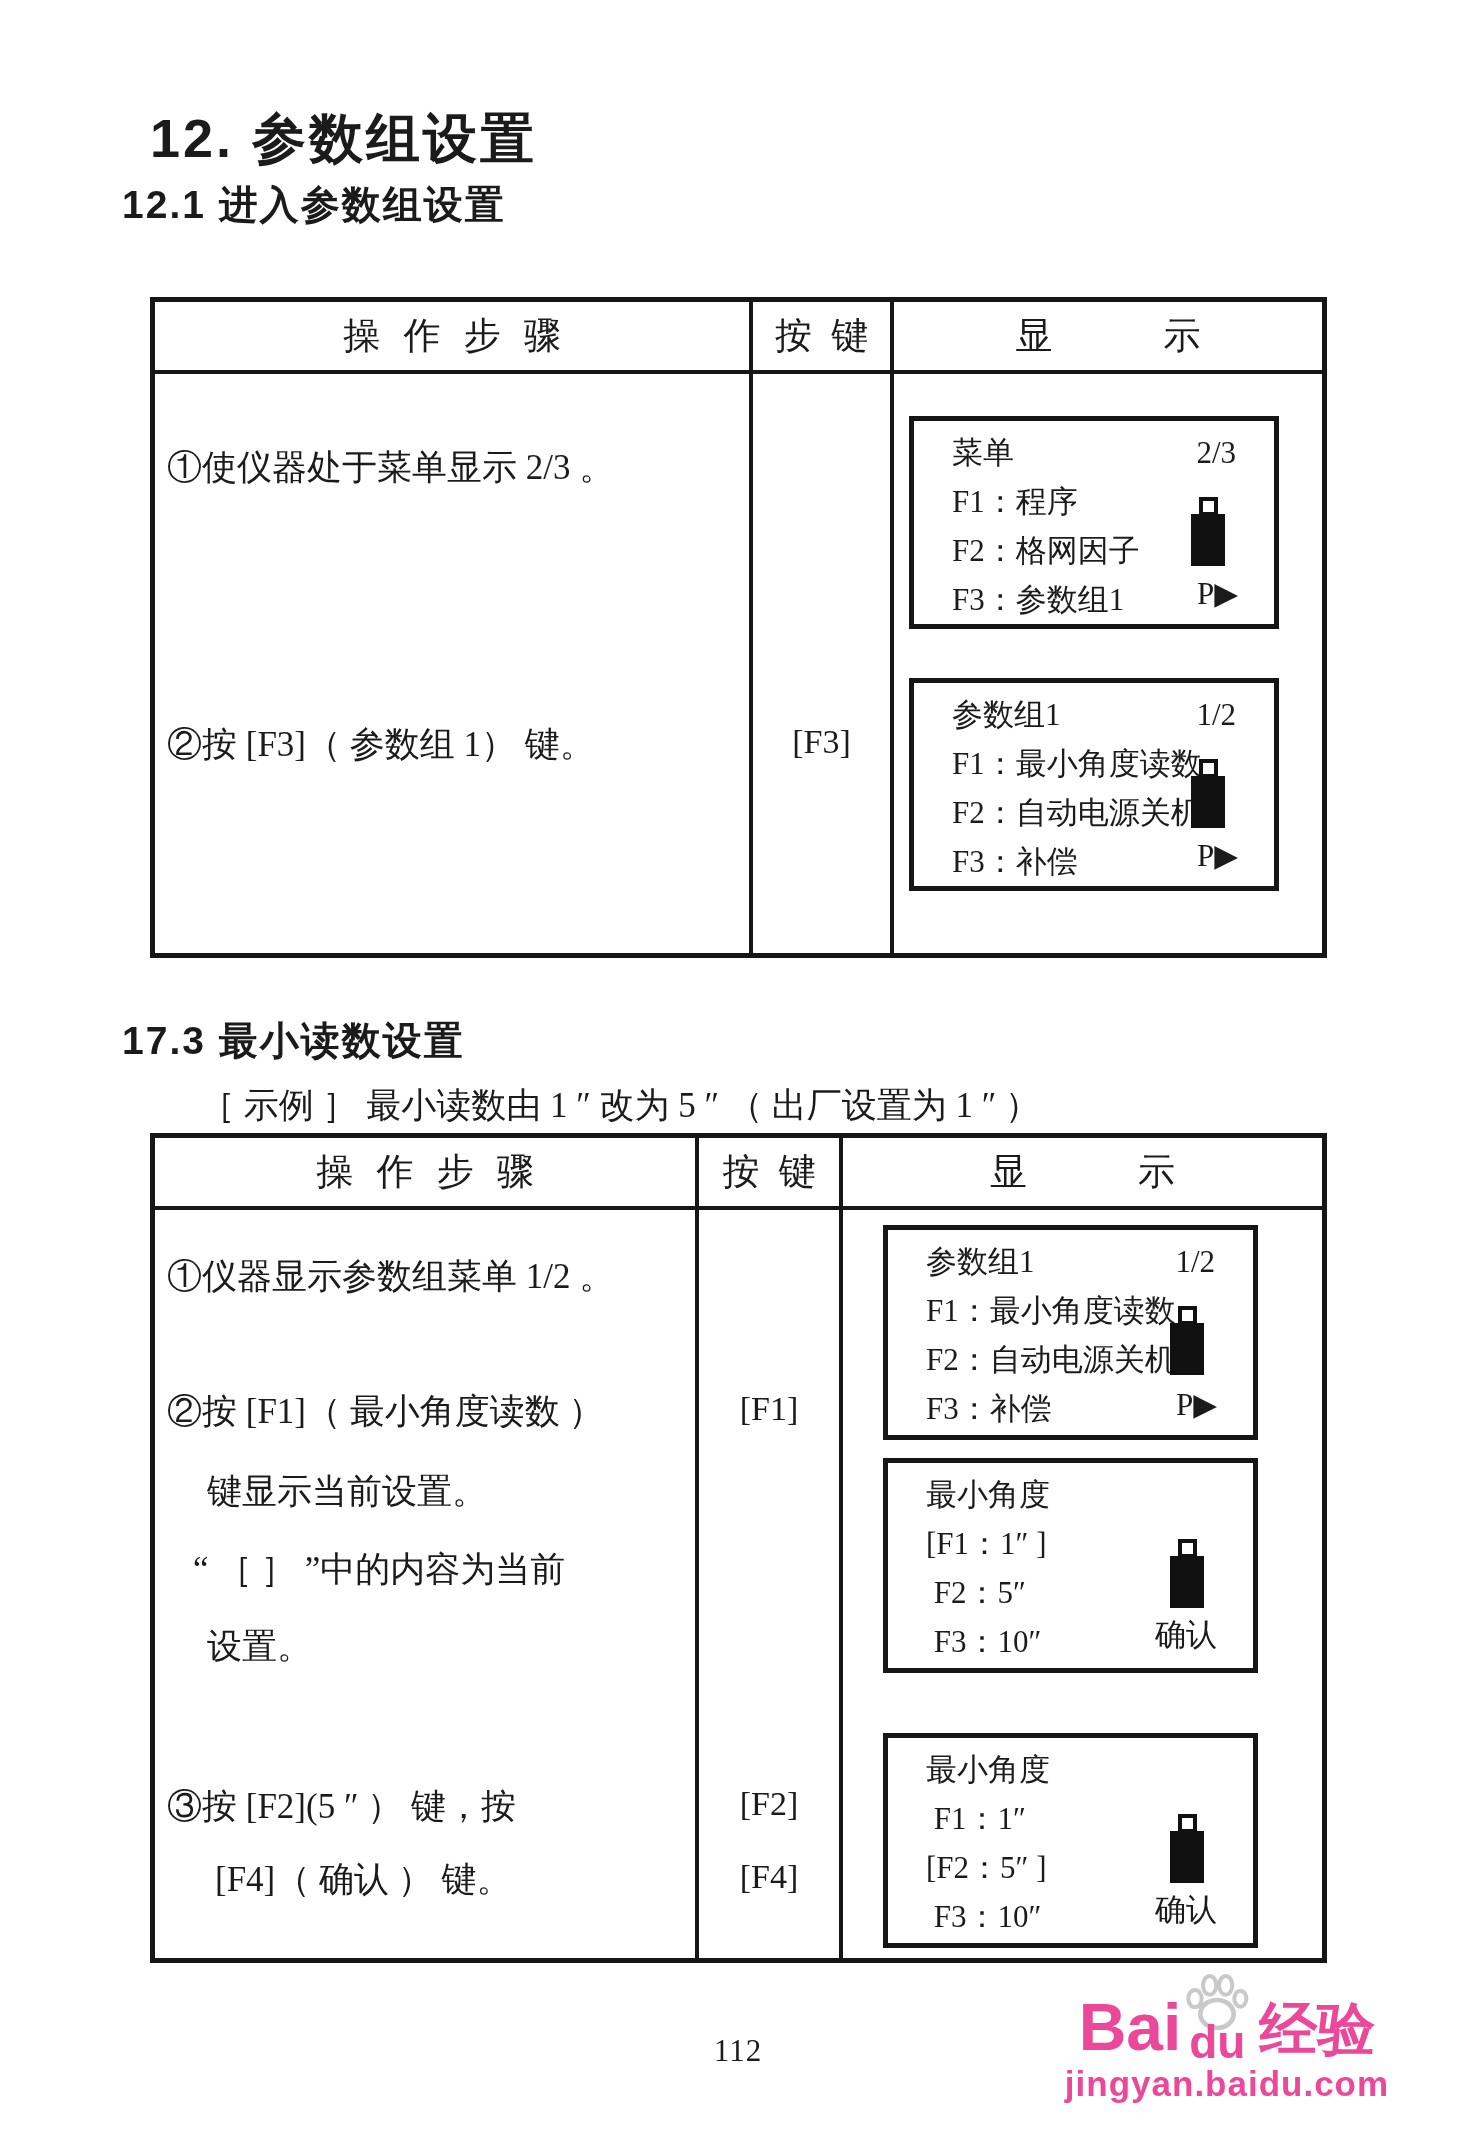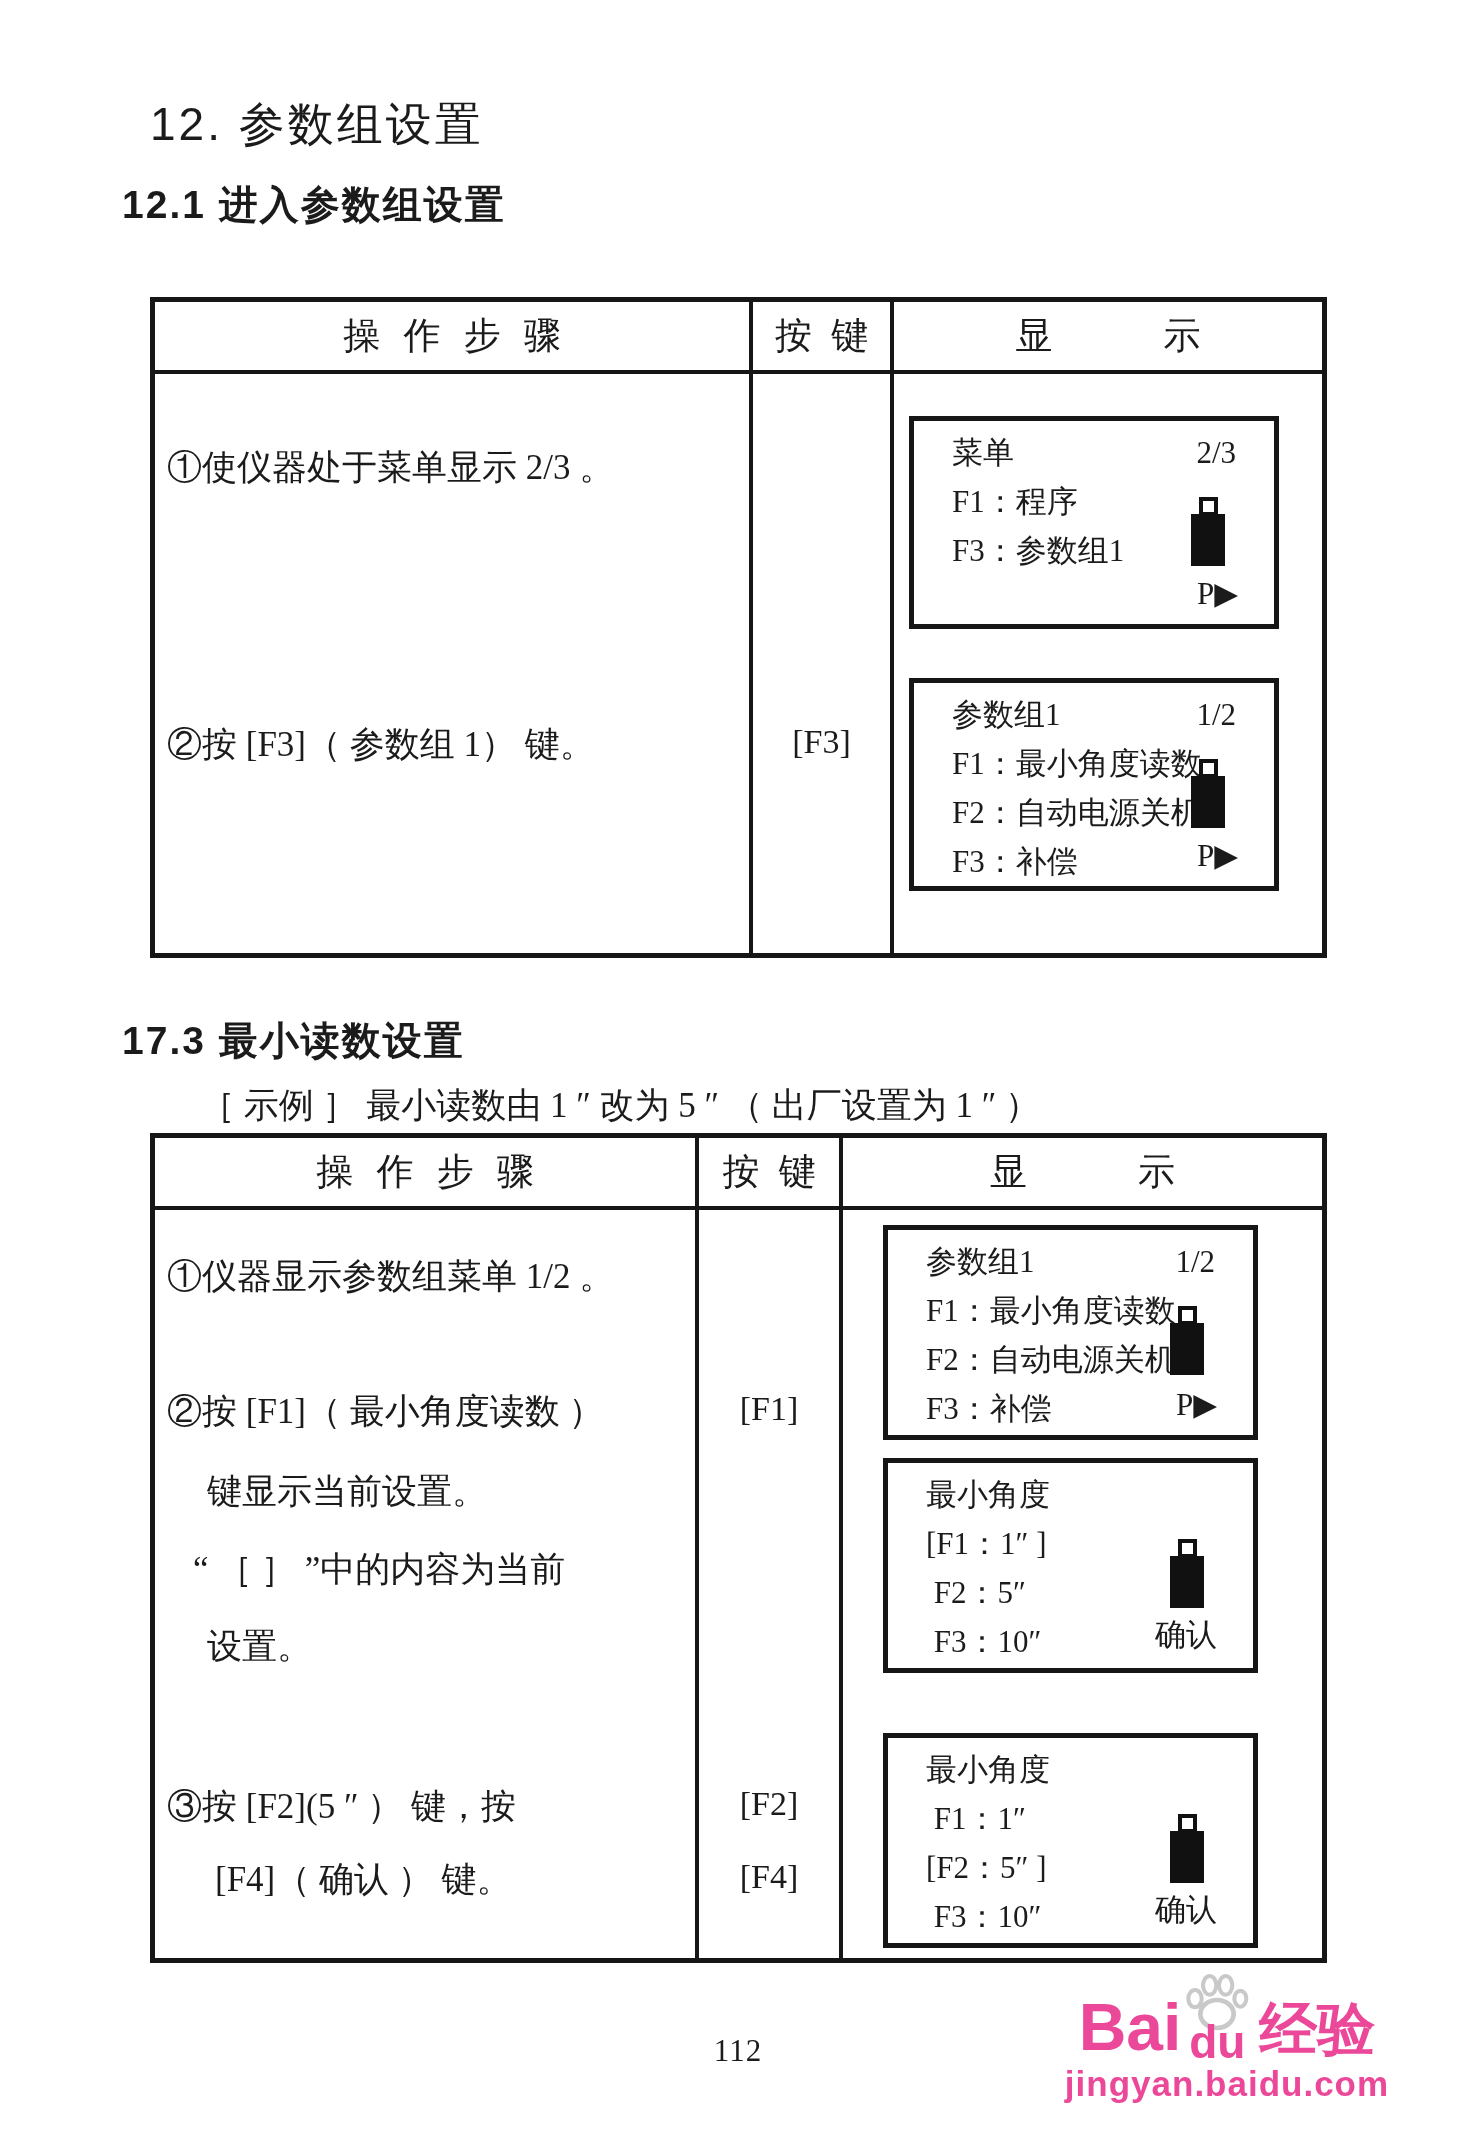--- a/index.html
+++ b/index.html
@@ -6,23 +6,23 @@
   .page{
     position:relative;
     width:1476px;height:2156px;
     background:#ffffff;
     font-family:"Liberation Serif","DejaVu Serif",serif;
     color:#1b1b1b;
     overflow:hidden;
   }
   
   .doc-title{
-    position:absolute;left:150px;top:94px;
+    position:absolute;left:150px;top:103px;
     font-family:"Liberation Sans","DejaVu Sans",sans-serif;
-    font-weight:400;font-size:46px;letter-spacing:3px;white-space:nowrap;
+    font-weight:700;font-size:54px;letter-spacing:3px;white-space:nowrap;
   }
   .sec-heading{
     position:absolute;left:122px;
     font-family:"Liberation Sans","DejaVu Sans",sans-serif;
     font-weight:700;font-size:39px;letter-spacing:2px;white-space:nowrap;
   }
   .h121{top:178px;}
   .h122{top:1014px;}
   .example{
     position:absolute;left:200px;top:1082px;
@@ -127,20 +127,21 @@
         <div class="key" style="top:349px;">[F3]</div>
       </div>
       <div class="col c3">
 
         <div class="screen scr1">
           <div class="trow">
             <span>菜单</span>
             <span>2/3</span>
           </div>
           <div class="item">F1：程序</div>
+          <div class="item">F2：格网因子</div>
           <div class="item">F3：参数组1</div>
           <div class="battery">
               <div class="batt-cap"></div>
               <div class="batt-body"></div>
             </div>
           <div class="softkey">P▶</div>
         </div>
 
         <div class="screen scr2">
           <div class="trow">

